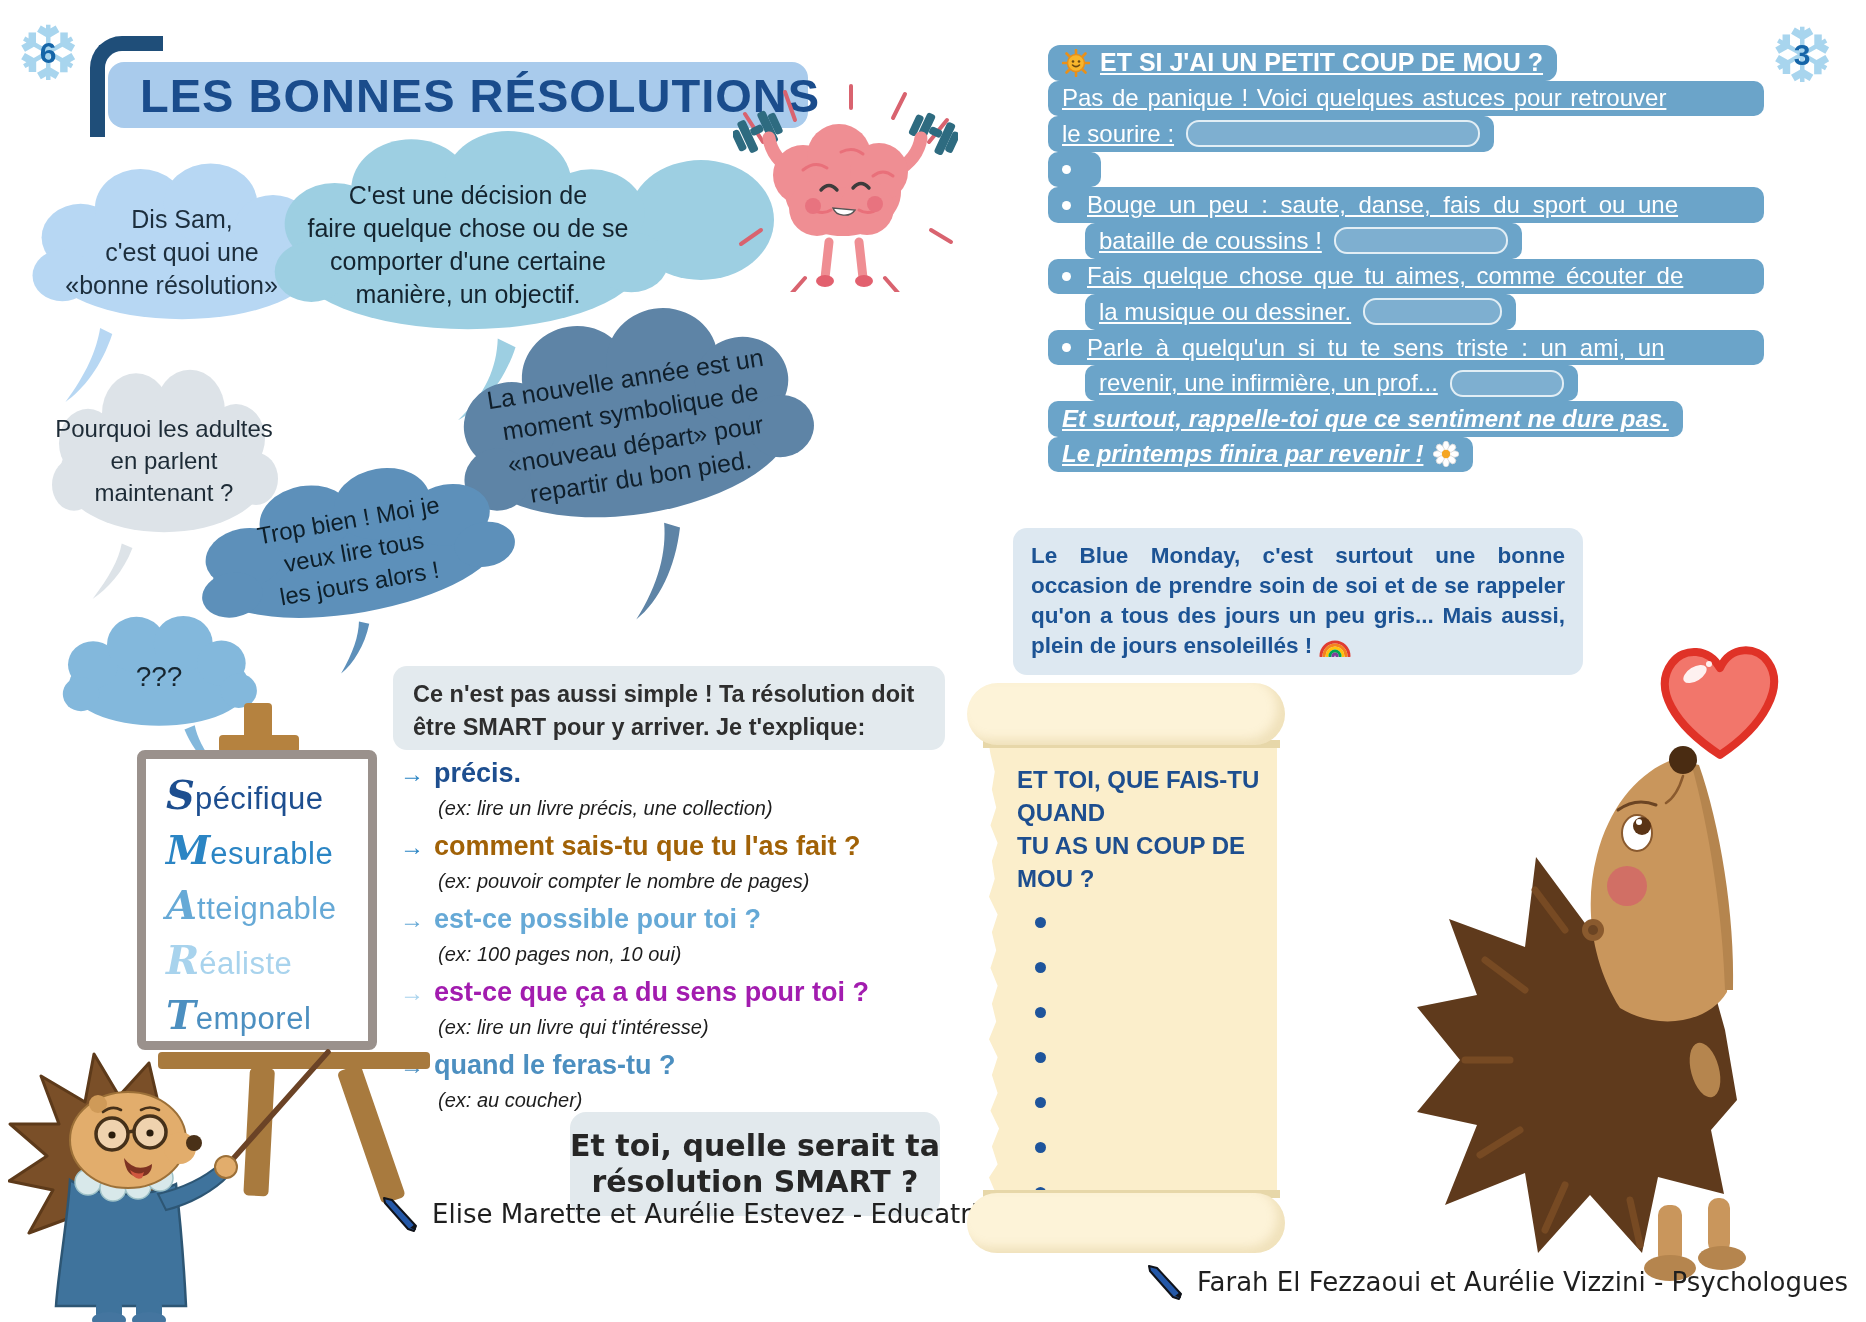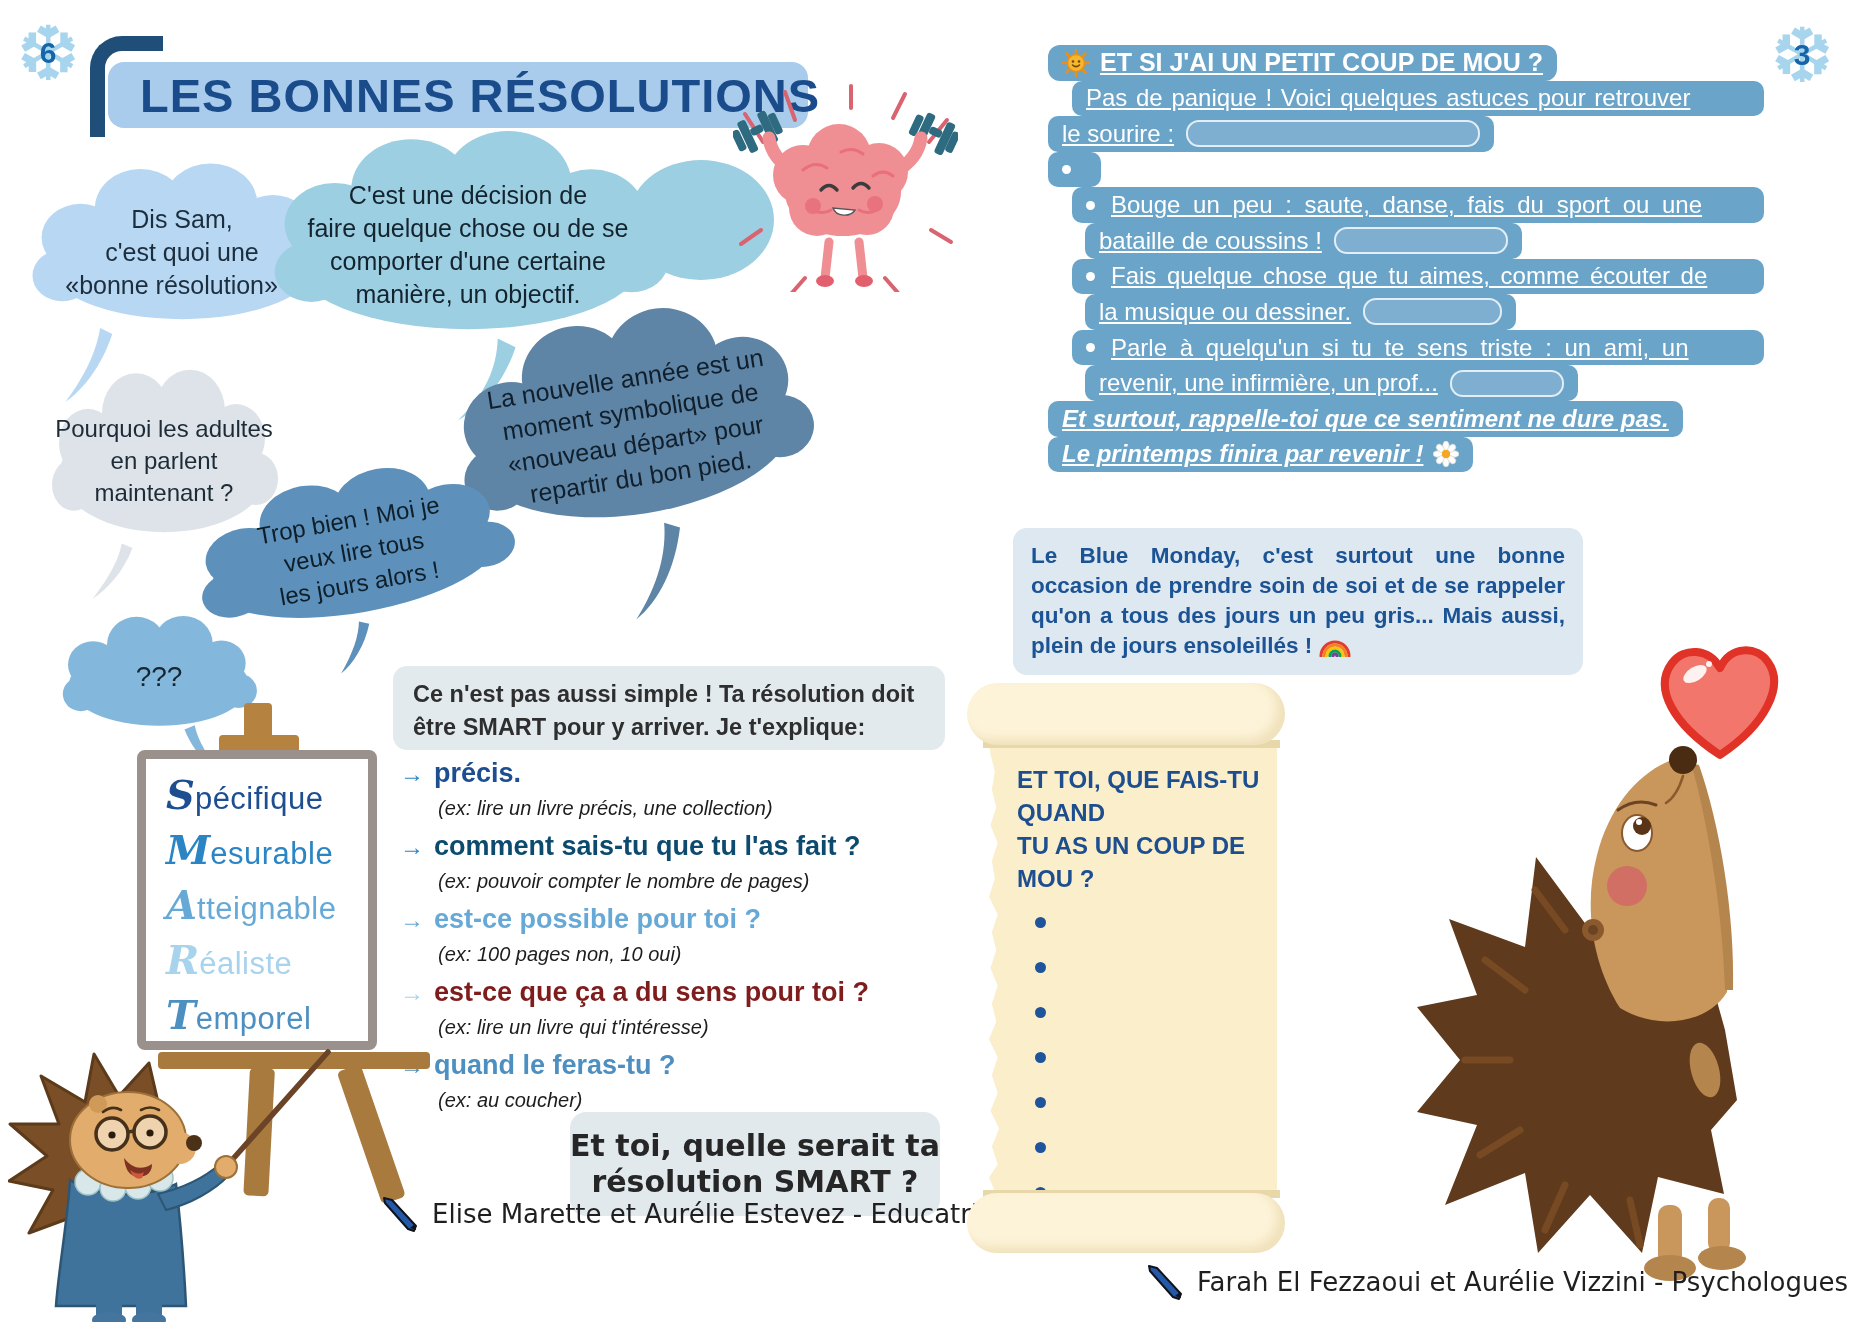--- a/index.html
+++ b/index.html
@@ -76,21 +76,21 @@
   .footer{display:flex;align-items:center;gap:12px;font-size:26px;color:#1f1f1f;
      font-family:"DejaVu Sans",sans-serif;}
   .footer-left{left:380px;top:1194px;align-items:center;}
   .footer-right{left:1145px;top:1262px;}
 
   
   .panel{left:1048px;top:45px;width:716px;}
   .prow{display:flex;height:35.6px;}
   .bar{display:inline-flex;align-items:center;background:#6ba4c9;color:#ffffff;height:100%;
      padding:0 14px;border-radius:10px;font-size:24px;box-sizing:border-box;max-width:100%;}
-  .bar.grow{flex:1 1 auto;margin-left:24px;}
+  .bar.grow{flex:1 1 auto;}
   .bar .ltext{white-space:nowrap;text-decoration:underline;}
   .title-bar{font-weight:800;font-size:25px;gap:10px;border-radius:12px;}
   .it .bar{font-style:italic;font-weight:bold;}
   .cont{margin-left:37px;}
   .dot{width:9px;height:9px;border-radius:50%;background:#ffffff;margin-right:16px;flex:0 0 auto;}
   .capsule{display:inline-block;height:23px;border:2.5px solid rgba(255,255,255,.78);
      background:rgba(255,255,255,.13);border-radius:13px;margin-left:12px;flex:0 0 auto;}
   .ws2{word-spacing:2px;}.ws4{word-spacing:4px;}.ws6{word-spacing:6px;}
 
   
@@ -315,31 +315,31 @@
 être SMART pour y arriver. Je t'explique:</div>
 
 <div class="abs smart-list">
   <div class="q-row">
       <span class="arrow" style="color: rgb(43, 133, 196);">→</span>
       <span style="color: rgb(29, 78, 143);">précis.</span>
     </div>
   <div class="ex-row">(ex: lire un livre précis, une collection)</div>
   <div class="q-row">
       <span class="arrow" style="color: rgb(43, 133, 196);">→</span>
-      <span style="color: #0c4a6e;">comment sais-tu que tu l'as fait ?</span>
+      <span style="color: #a16207;">comment sais-tu que tu l'as fait ?</span>
     </div>
   <div class="ex-row">(ex: pouvoir compter le nombre de pages)</div>
   <div class="q-row">
       <span class="arrow" style="color: rgb(102, 169, 214);">→</span>
       <span style="color: rgb(102, 169, 214);">est-ce possible pour toi ?</span>
     </div>
   <div class="ex-row">(ex: 100 pages non, 10 oui)</div>
   <div class="q-row">
       <span class="arrow" style="color: rgb(168, 211, 237);">→</span>
-      <span style="color: #7f1d1d;">est-ce que ça a du sens pour toi ?</span>
+      <span style="color: #a21caf;">est-ce que ça a du sens pour toi ?</span>
     </div>
   <div class="ex-row">(ex: lire un livre qui t'intéresse)</div>
   <div class="q-row">
       <span class="arrow" style="color: rgb(76, 143, 192);">→</span>
       <span style="color: rgb(76, 143, 192);">quand le feras-tu ?</span>
     </div>
   <div class="ex-row">(ex: au coucher)</div>
 </div>
 
 <div class="abs leg leg1"></div>

